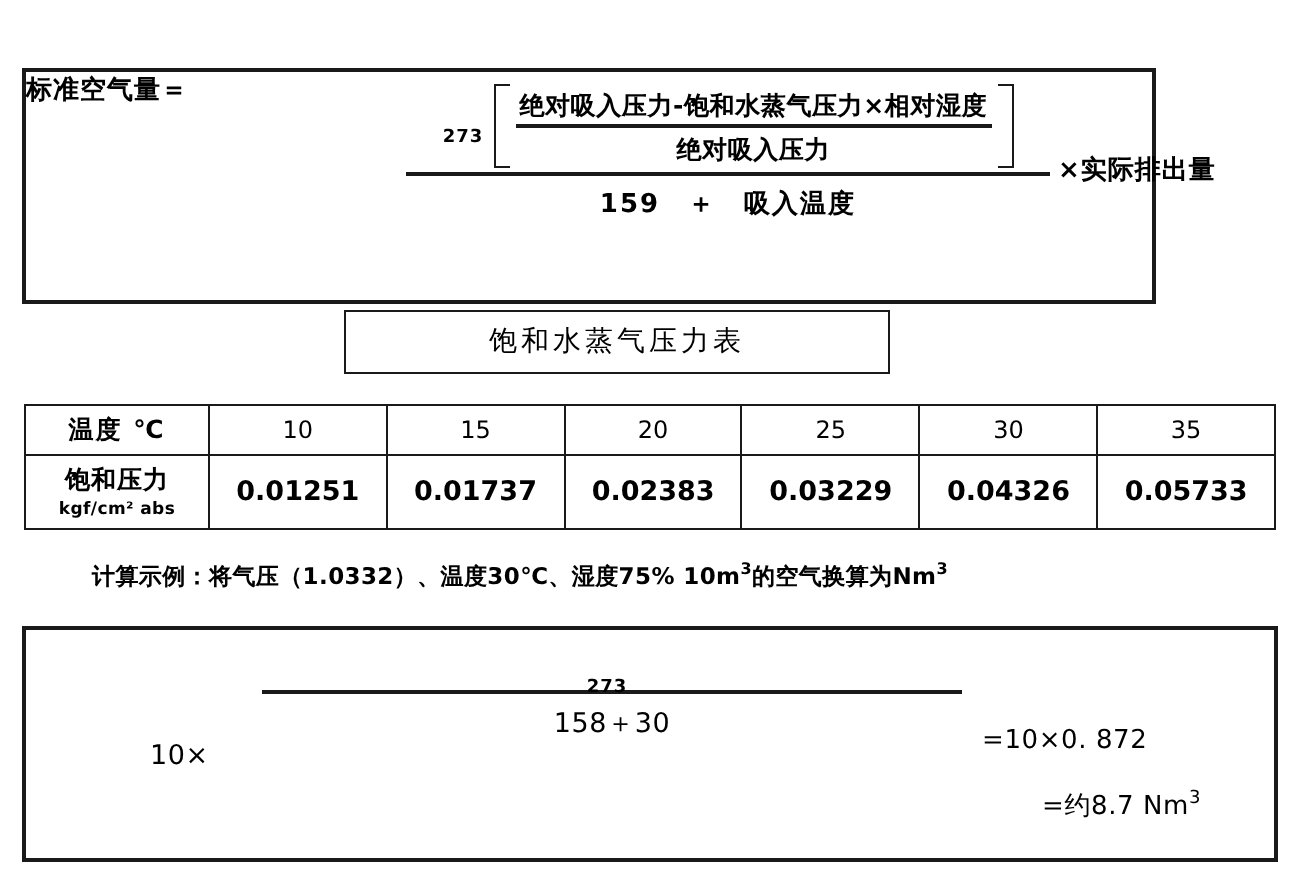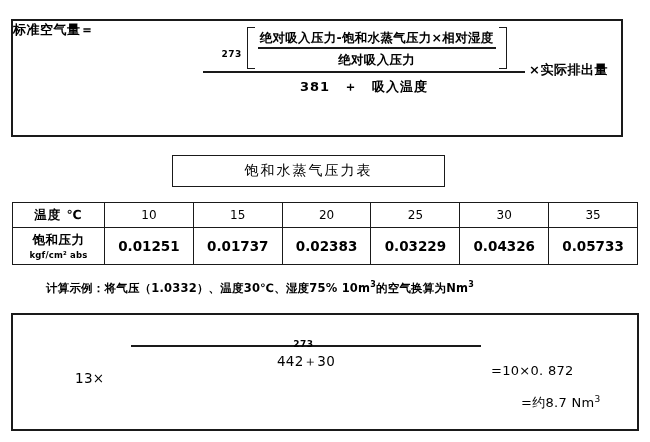--- a/index.html
+++ b/index.html
@@ -20,22 +20,22 @@
   .framed-box {
     position: absolute;
     border: 2px solid #1a1a1a;
     box-sizing: border-box;
     background: #ffffff;
   }
 
   
   #top-formula-box {
     left: 11px;
-    top: 19px;
-    width: 612px;
+    top: 34px;
+    width: 567px;
     height: 118px;
   }
 
   #main-lhs {
     left: 78px;
     top: 40px;
     font-size: 13px;
     font-weight: bold;
     letter-spacing: 0.5px;
   }
@@ -255,21 +255,21 @@
       <span class="sup-273">273</span>
       <span class="bracket">
         <span class="inner-fraction">
           <span class="inner-num">绝对吸入压力-饱和水蒸气压力×相对湿度</span>
           <div class="inner-bar"></div>
           <span class="inner-den">绝对吸入压力</span>
         </span>
       </span>
     </div>
     <div id="outer-bar"></div>
-    <div id="outer-den">381　＋　吸入温度</div>
+    <div id="outer-den">159　＋　吸入温度</div>
   </div>
 
   <div id="main-rhs">×实际排出量</div>
 </div>
 
 <div class="framed-box" id="table-title-box">
   <span id="table-title-text">饱和水蒸气压力表</span>
 </div>
 
 <table id="vapor-table">
@@ -295,27 +295,27 @@
       <td>0.04326</td>
       <td>0.05733</td>
     </tr>
   </tbody>
 </table>
 
 <div id="example-note"><span>计算示例：将气压（1.0332）、温度30℃、湿度75% 10m</span><sup>3</sup><span>的空气换算为Nm</span><sup>3</sup></div>
 
 <div class="framed-box" id="bottom-formula-box">
 
-  <div id="ex-lhs">13×</div>
+  <div id="ex-lhs">10×</div>
 
   <div id="ex-outer-fraction">
     <div id="ex-outer-num">
       <span class="sup-273">273</span>
     </div>
     <div id="ex-outer-bar"></div>
-    <div id="ex-outer-den">442＋30</div>
+    <div id="ex-outer-den">158＋30</div>
   </div>
 
   <div id="ex-results">
     <div id="ex-result-1">=10×0. 872</div>
     <div id="ex-result-2"><span>=约8.7 Nm</span><sup>3</sup></div>
   </div>
 </div>
 
 </body></html>

